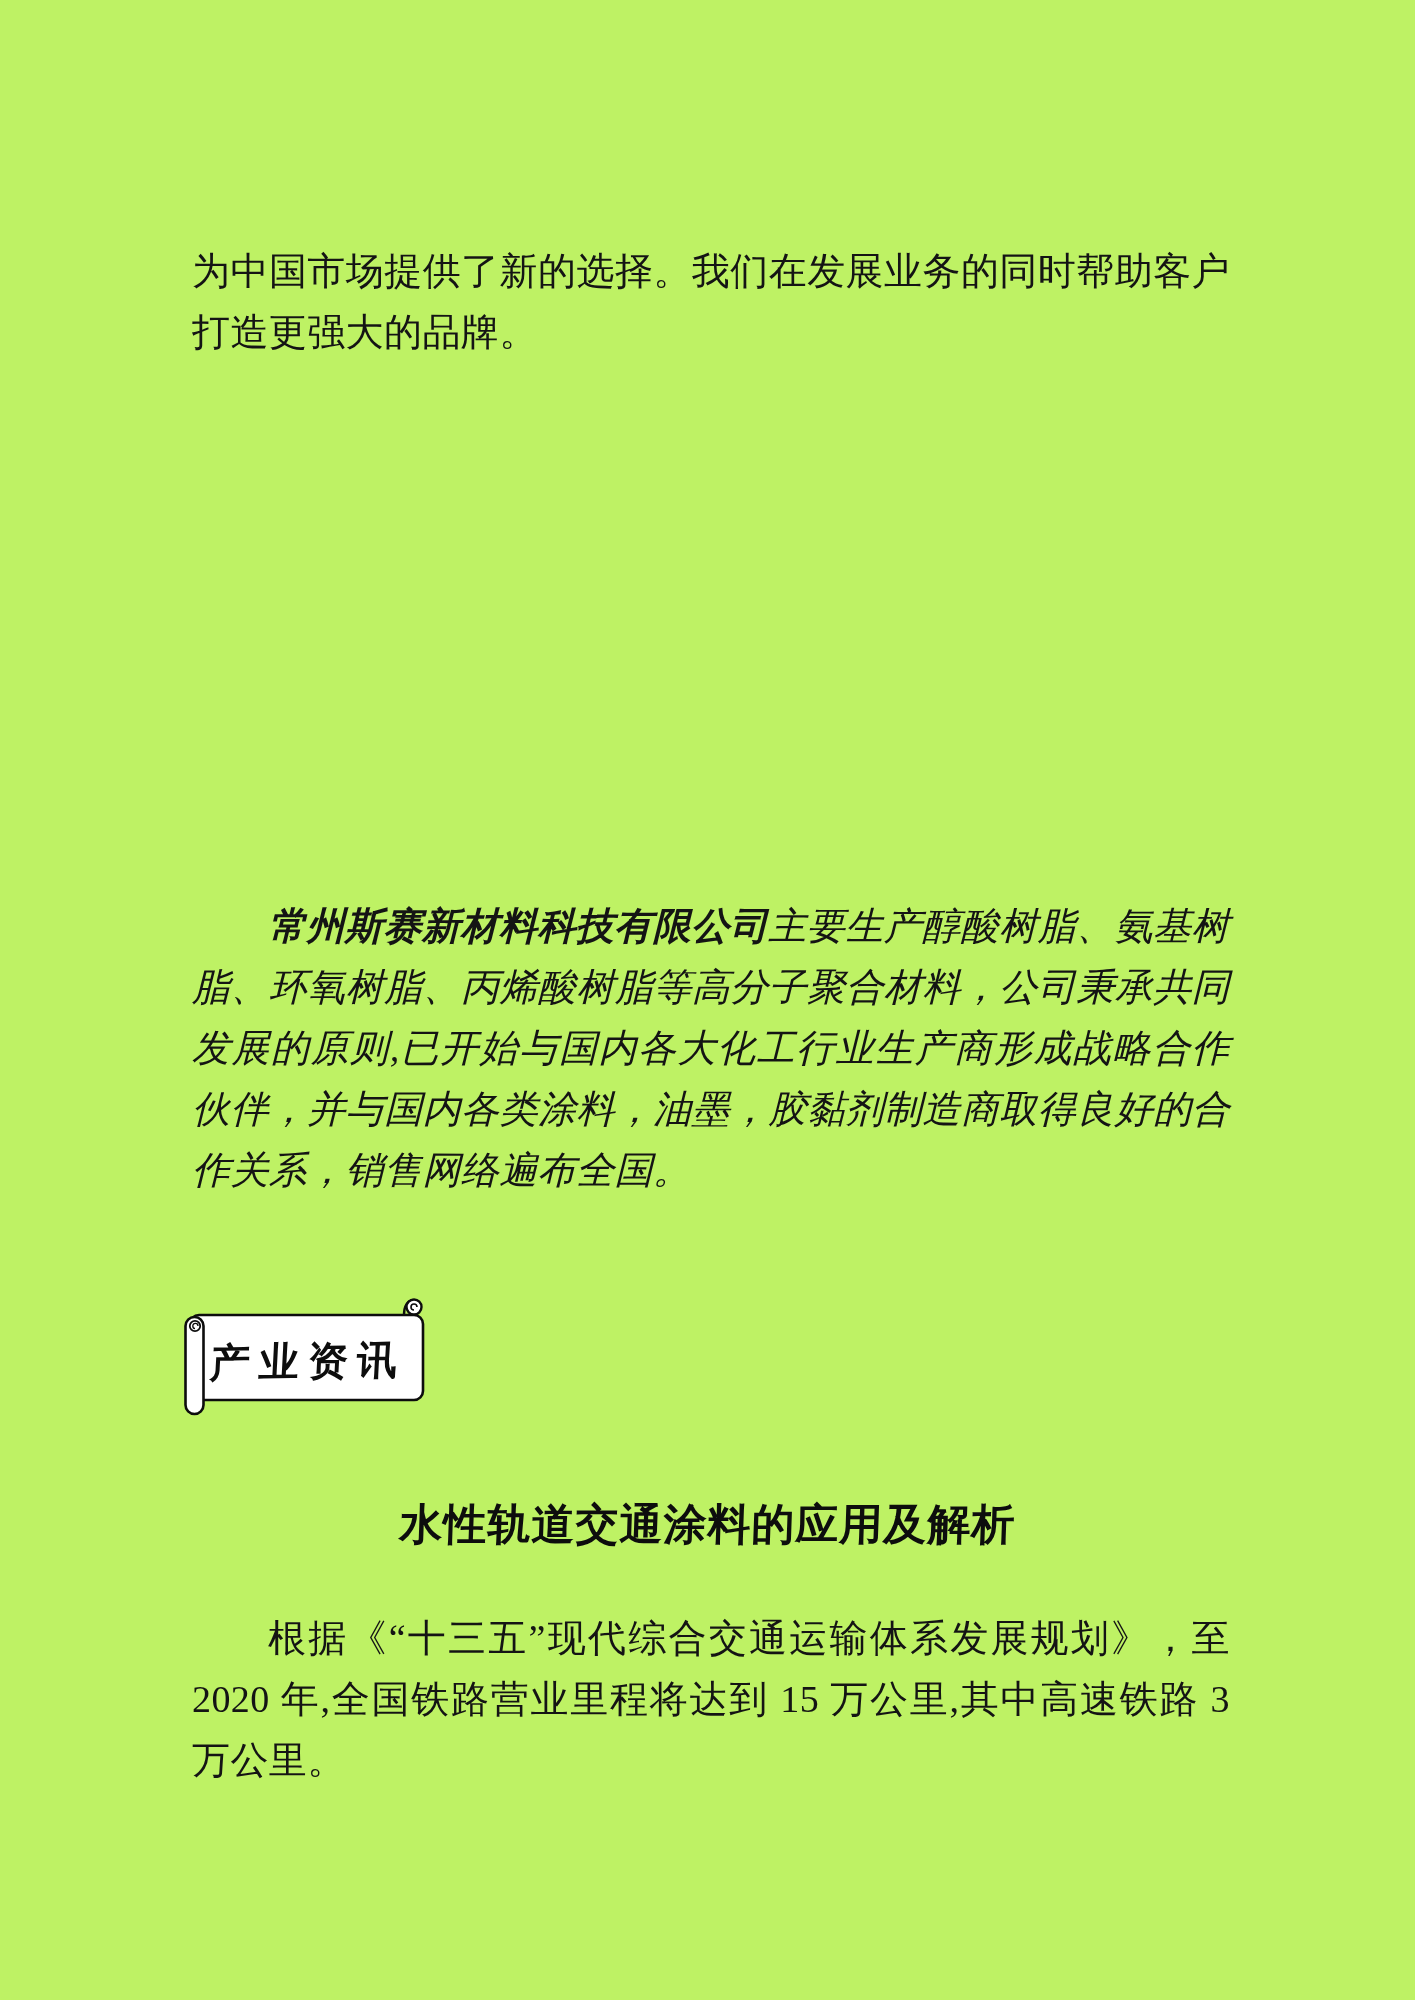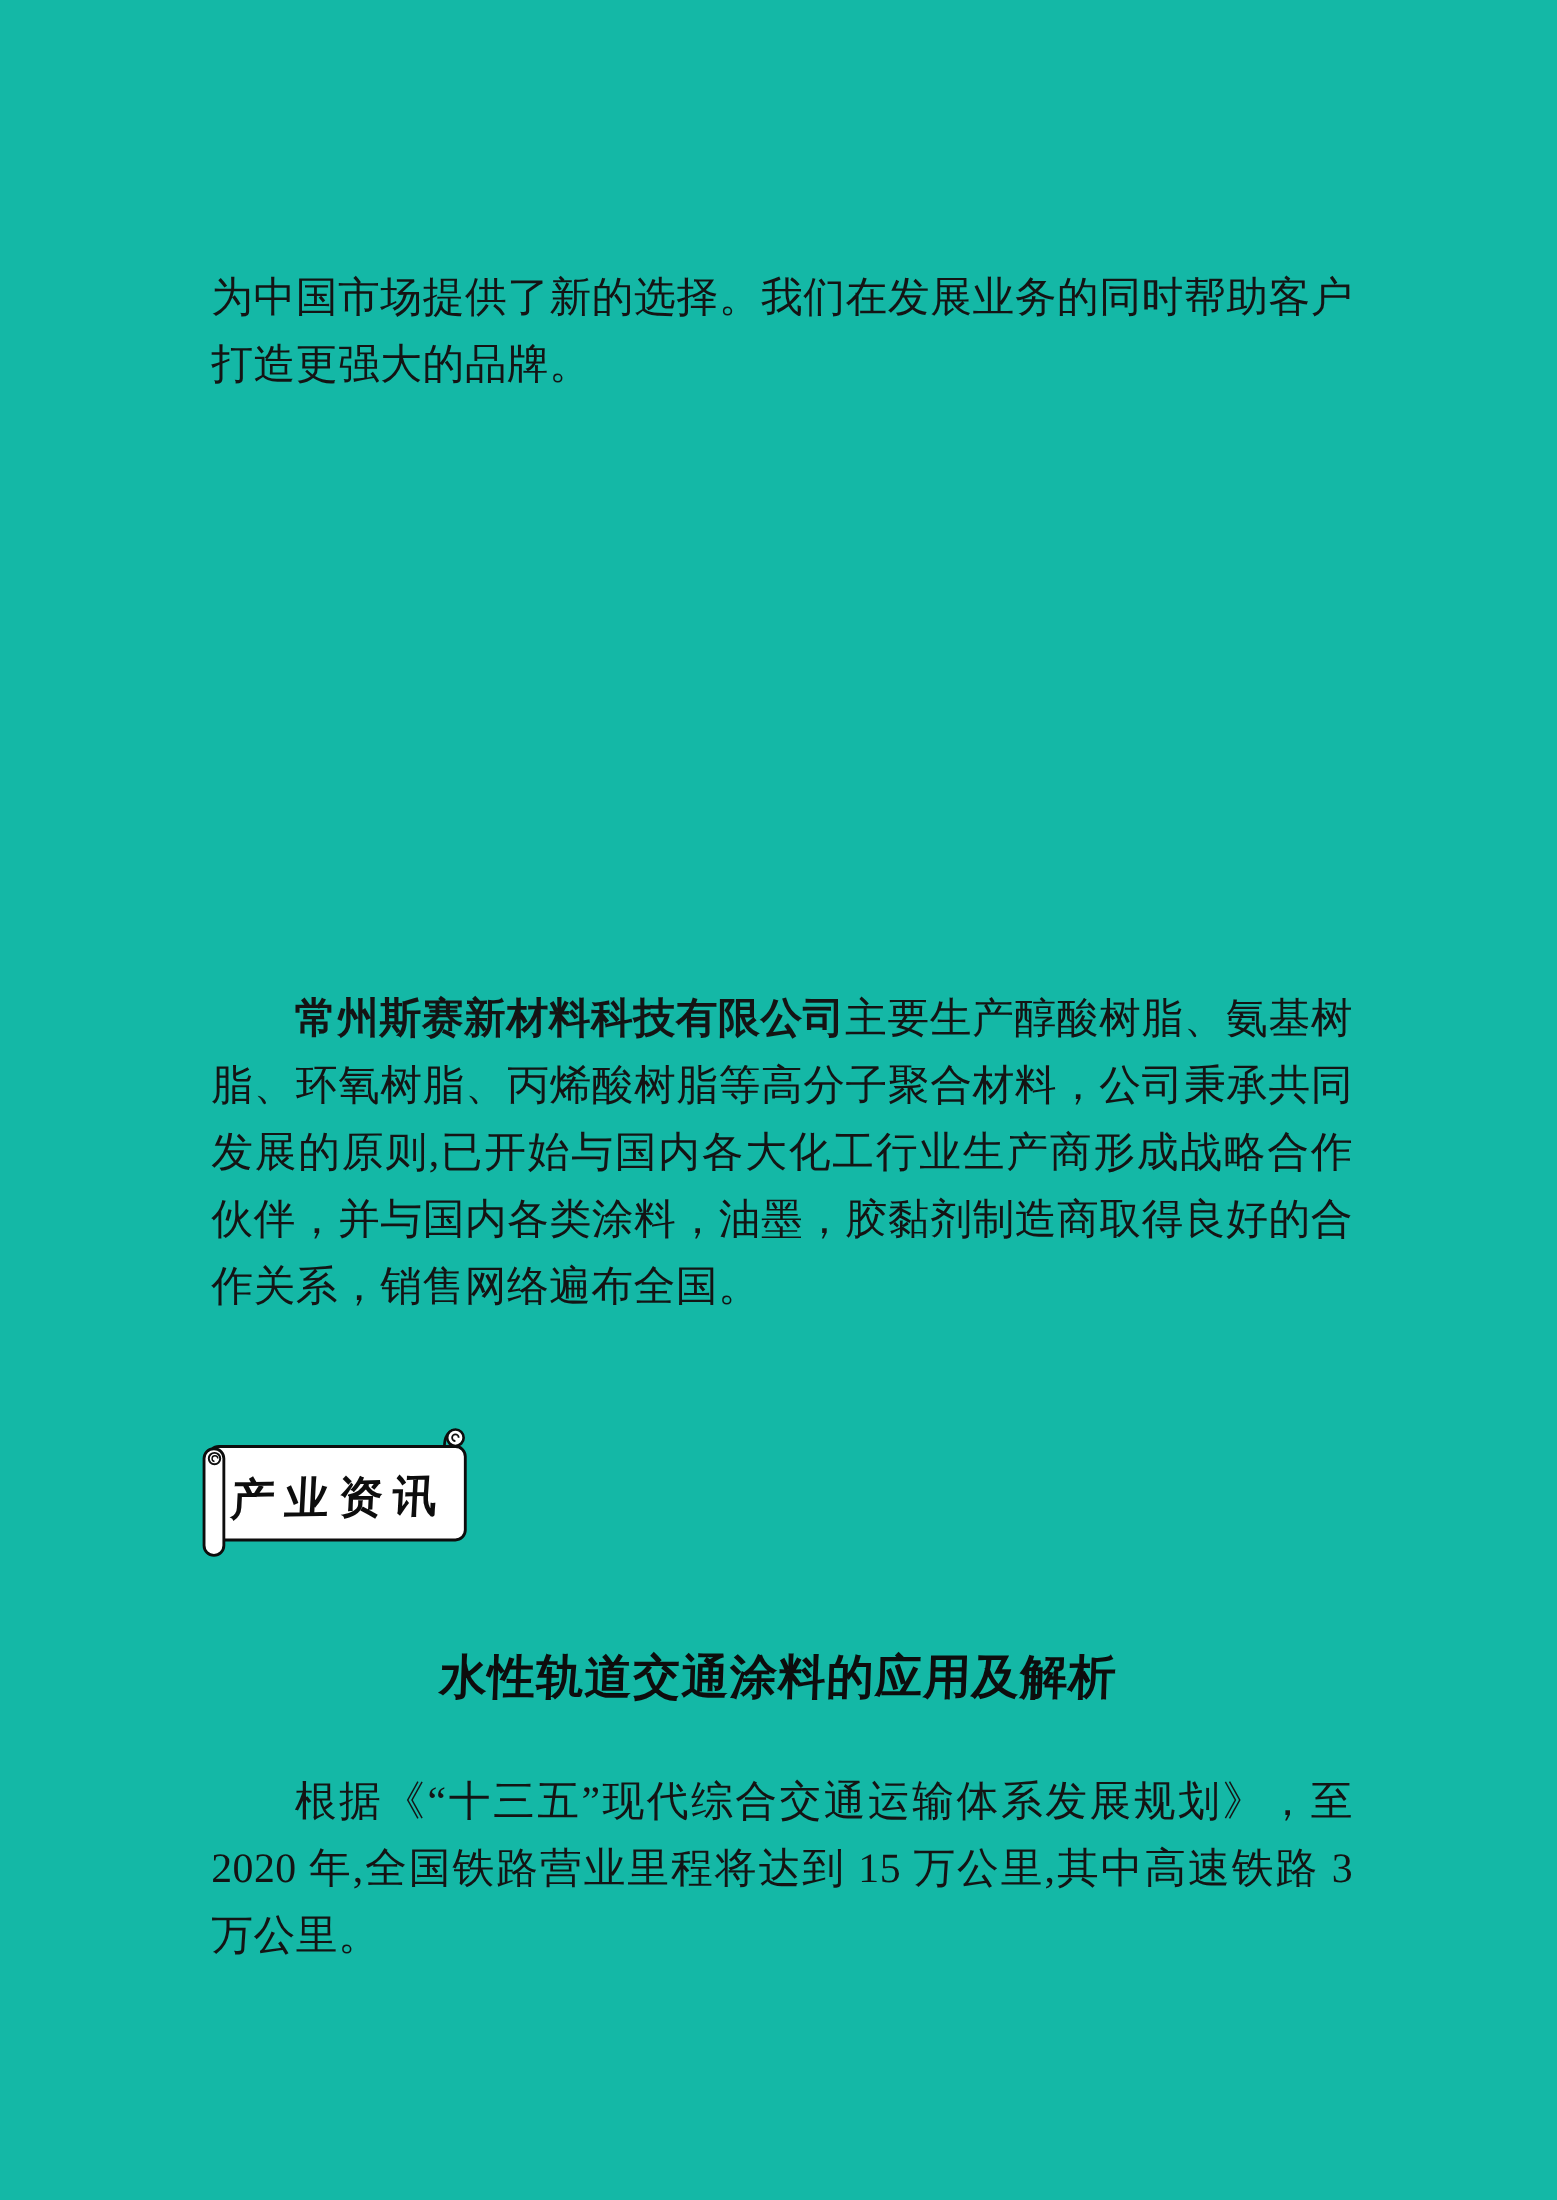--- a/index.html
+++ b/index.html
@@ -1,40 +1,40 @@
 <!DOCTYPE html>
 <html><head>
 <meta charset="utf-8">
 <style>
   * { margin: 0; padding: 0; box-sizing: border-box; }
   html, body { background: #ffffff; }
   .page {
     position: relative;
     width: 1415px;
     height: 2000px;
-    background: #14b8a6;
+    background: #bef264;
     color: #141414;
     font-family: "Liberation Serif", serif;
     overflow: hidden;
   }
   .body-par {
     position: absolute;
     left: 192px;
     width: 1038px;
     font-size: 38px;
     line-height: 61px;
     letter-spacing: 0.4px;
     text-align: justify;
     color: #141414;
   }
   .indent { text-indent: 2em; }
   .company { font-weight: bold; }
   #p1 { top: 241px; }
   #p2 { top: 418px; }
-  #p3 { top: 896px; }
+  #p3 { top: 896px; font-style: italic; }
   #p4 { top: 1608px; }
 
   .banner-wrap {
     position: absolute;
     left: 180px;
     top: 1294px;
     width: 260px;
     height: 130px;
   }
   .banner-svg { position: absolute; left: 0; top: 0; }

